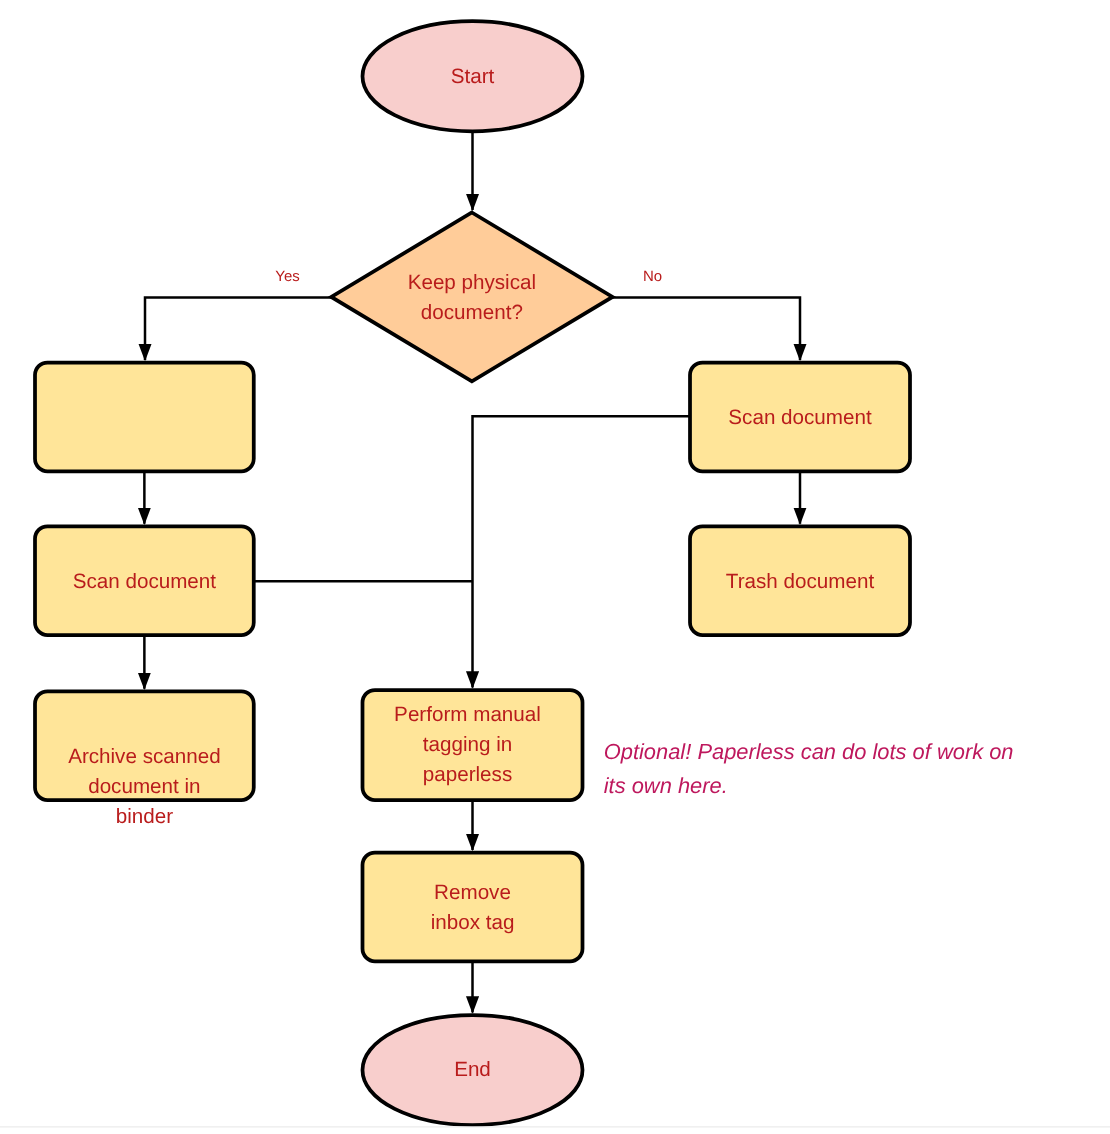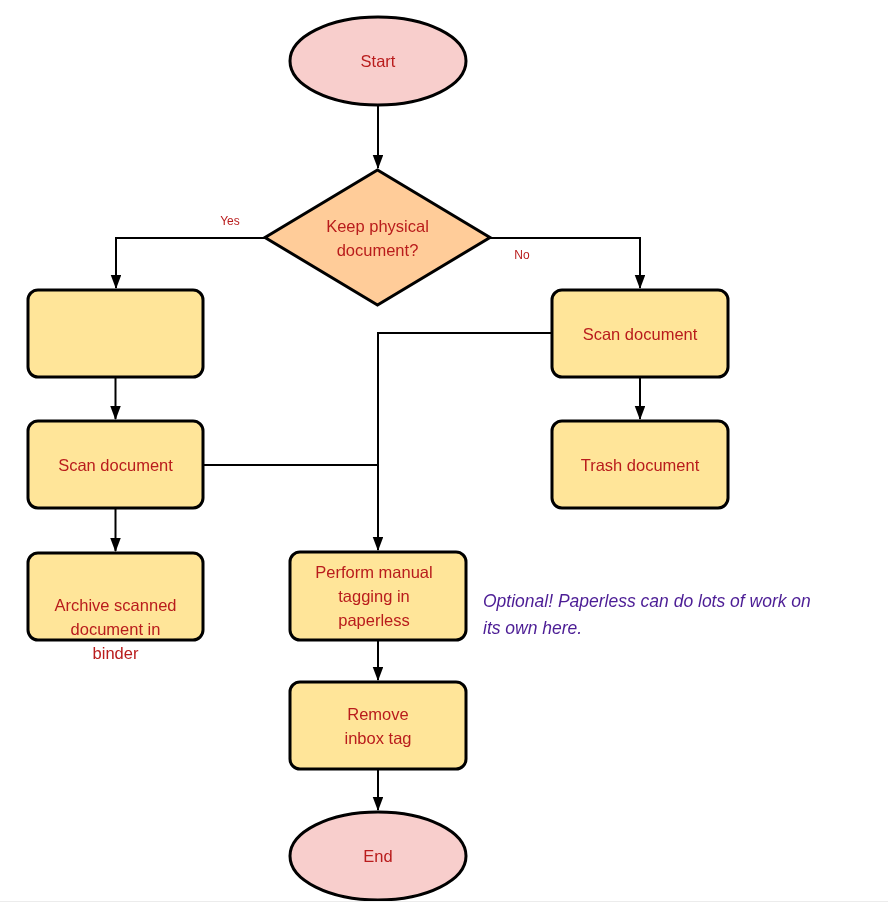--- a/index.html
+++ b/index.html
@@ -38,21 +38,21 @@
     font-size: 12px;
   }
   .note {
     position: absolute;
     left: 483px;
     top: 588px;
     width: 402px;
     font-style: italic;
     font-size: 17.5px;
     line-height: 27px;
-    color: #4c1d95;
+    color: #be185d;
     white-space: pre-line;
     text-align: left;
   }
   .bottom-divider {
     position: absolute;
     left: 0;
     top: 901px;
     width: 888px;
     height: 1px;
     background: #ececec;
@@ -93,21 +93,21 @@
     <ellipse class="node" cx="378" cy="856" rx="88" ry="44" fill="#f8cecc"></ellipse>
   </svg>
 
   <div class="label" style="left:288px; top:17px; width:180px; height:88px;">Start</div>
 
   <div class="label" style="left:275px; top:170px; width:205px; height:135px;">Keep physical
 document?</div>
 
   <div class="label branch-label" style="left:200px; top:210px; width:60px; height:22px;">Yes</div>
 
-  <div class="label branch-label" style="left:492px; top:210px; width:60px; height:22px;margin-top:34px;">No</div>
+  <div class="label branch-label" style="left:492px; top:210px; width:60px; height:22px;">No</div>
 
 
   <div class="label" style="left:28px; top:421px; width:175px; height:87px;">Scan document</div>
 
   <div class="label" style="left:28px; top:553px; width:175px; height:87px;margin-top:32px;">Archive scanned
 document in
 binder</div>
 
   <div class="label" style="left:552px; top:290px; width:176px; height:87px;">Scan document</div>
 

